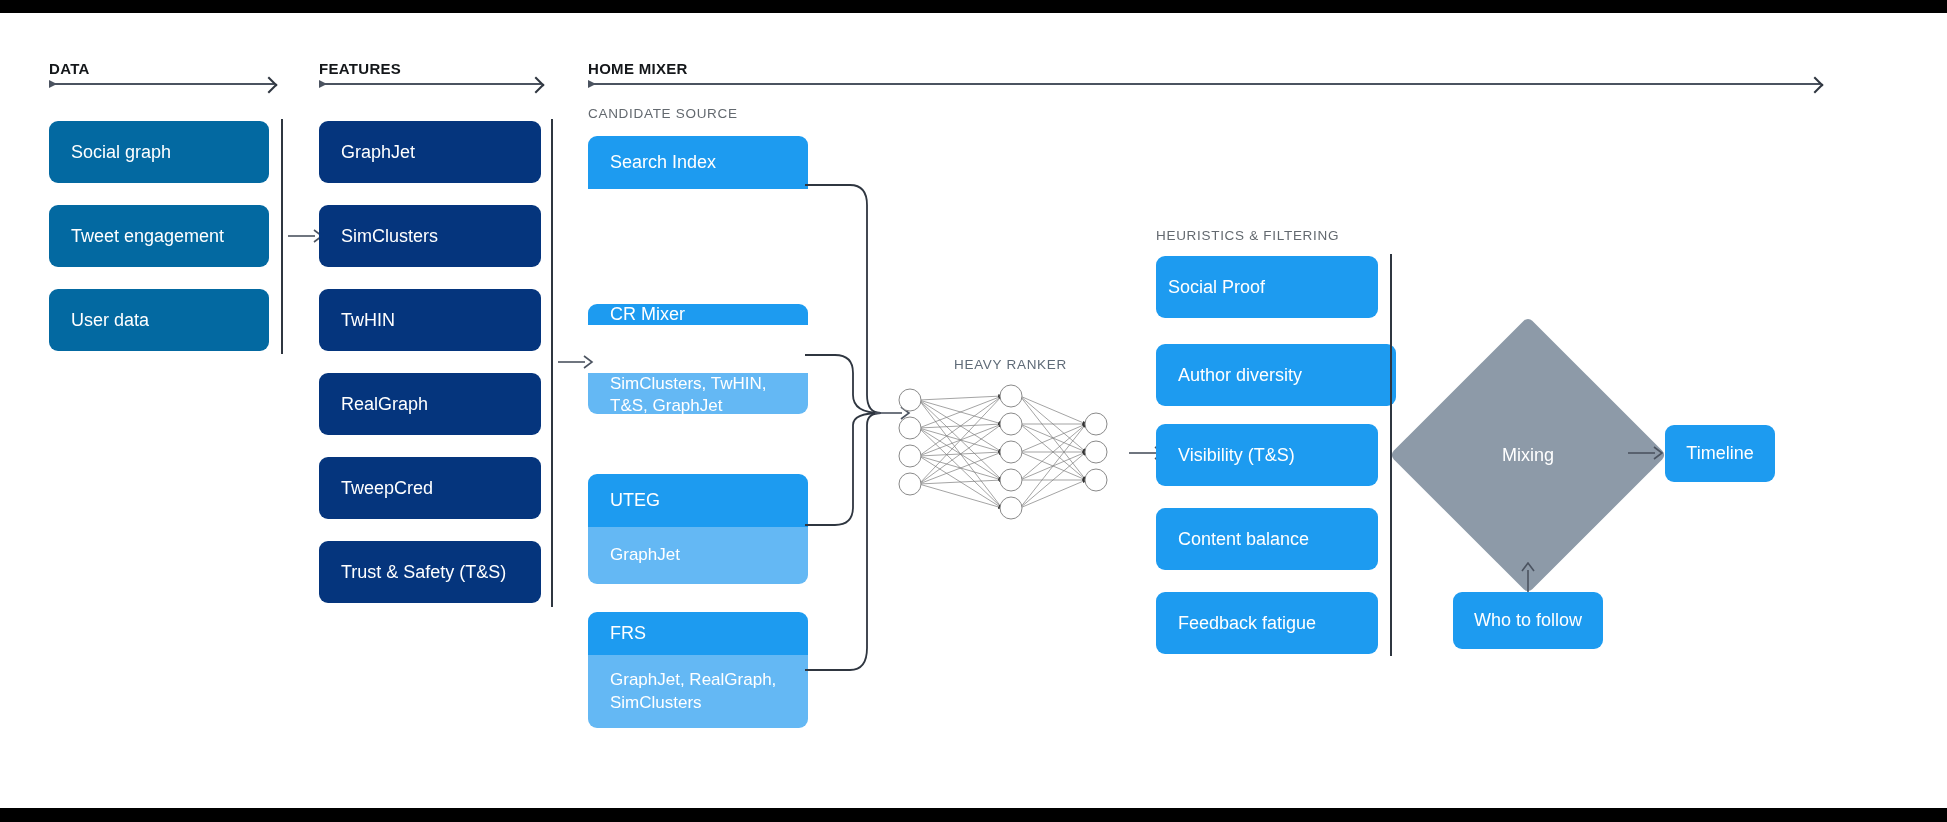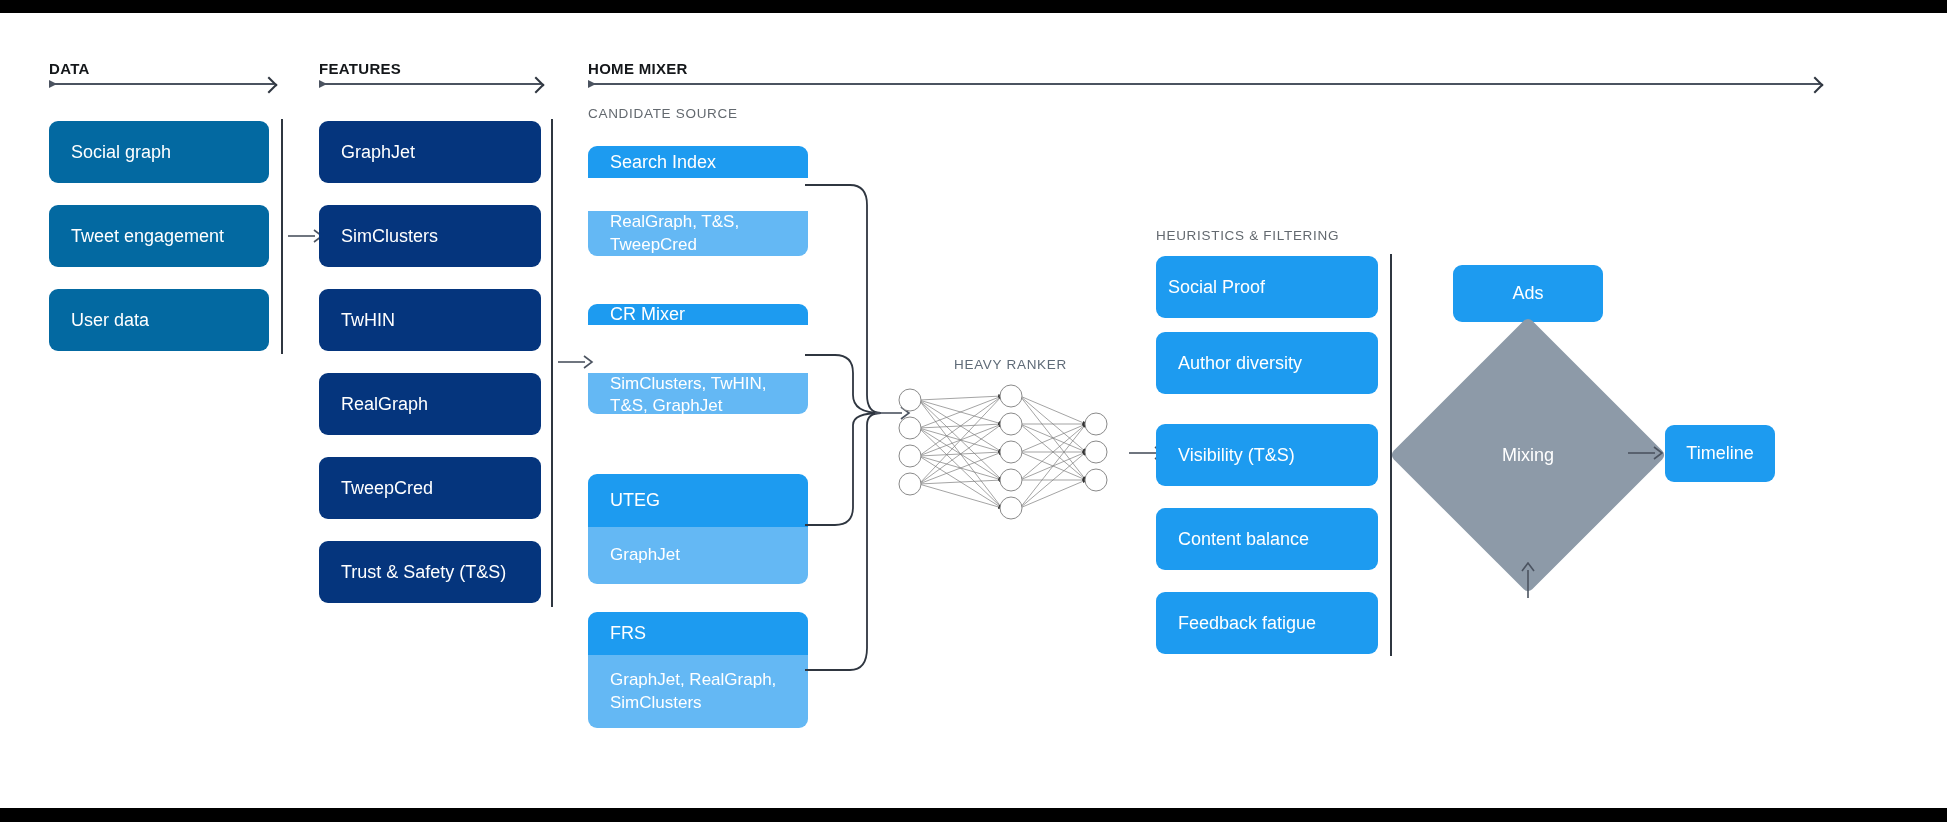--- a/index.html
+++ b/index.html
@@ -201,23 +201,22 @@
 
   <div class="abs vdiv" style="left:551px; top:119px; height:488px;"></div>
 
   <svg class="abs" style="left:558px; top:352px;" width="36" height="20">
     <line x1="0" y1="10" x2="27" y2="10" stroke="#4b5360" stroke-width="1.6"></line>
     <path d="M26 4 L34 10 L26 16" fill="none" stroke="#4b5360" stroke-width="1.6"></path>
   </svg>
 
   <div class="abs sub-title" style="left:588px; top:106px;">CANDIDATE SOURCE</div>
 
-  <div class="abs cs-card" style="left:588px; top:146px; width:220px; height:110px;gap:33px;">
+  <div class="abs cs-card" style="left:588px; top:136px; width:220px; height:126px;gap:33px;">
     <div class="cs-head" style="height:53px;">Search Index</div>
-    <div class="cs-body" style="height:57px;">RealGraph, T&amp;S, TweepCred</div>
   </div>
 
   <div class="abs cs-card" style="left:588px; top:304px; width:220px; height:110px;">
     <div class="cs-head" style="height:53px;">CR Mixer</div>
     <div class="cs-body" style="height:57px;margin-top:48px;">SimClusters, TwHIN, T&amp;S, GraphJet</div>
   </div>
 
   <div class="abs cs-card" style="left:588px; top:474px; width:220px; height:110px;">
     <div class="cs-head" style="height:53px;">UTEG</div>
     <div class="cs-body" style="height:57px;">GraphJet</div>
@@ -312,59 +311,59 @@
   <svg class="abs" style="left:1129px; top:443px;" width="36" height="20">
     <line x1="0" y1="10" x2="27" y2="10" stroke="#4b5360" stroke-width="1.6"></line>
     <path d="M26 4 L34 10 L26 16" fill="none" stroke="#4b5360" stroke-width="1.6"></path>
   </svg>
 
   <div class="abs sub-title" style="left:1156px; top:228px;">HEURISTICS &amp; FILTERING</div>
 
   <div class="abs box heur" style="left:1156px; top:256px; width:222px; height:62px;padding-left:12px;">
     <span>Social Proof</span>
   </div>
-  <div class="abs box heur" style="left:1156px; top:332px; width:222px; height:62px;">
+  <div class="abs box heur" style="left:1156px; top:344px; width:240px; height:62px;">
     <span>Author diversity</span>
   </div>
   <div class="abs box heur" style="left:1156px; top:424px; width:222px; height:62px;">
     <span>Visibility (T&amp;S)</span>
   </div>
   <div class="abs box heur" style="left:1156px; top:508px; width:222px; height:62px;">
     <span>Content balance</span>
   </div>
   <div class="abs box heur" style="left:1156px; top:592px; width:222px; height:62px;">
     <span>Feedback fatigue</span>
   </div>
 
   <div class="abs vdiv" style="left:1390px; top:254px; height:402px;"></div>
 
   <svg class="abs" style="left:1398px; top:443px;" width="36" height="20">
     <line x1="0" y1="10" x2="27" y2="10" stroke="#4b5360" stroke-width="1.6"></line>
     <path d="M26 4 L34 10 L26 16" fill="none" stroke="#4b5360" stroke-width="1.6"></path>
   </svg>
 
-  <div class="abs box out" style="left:1453px; top:265px; width:150px; height:57px;">
-    <span>Ads</span>
-  </div>
 
   <svg class="abs" style="left:1518px; top:322px;" width="20" height="36">
     <line x1="10" y1="0" x2="10" y2="28" stroke="#4b5360" stroke-width="1.6"></line>
     <path d="M4 27 L10 35 L16 27" fill="none" stroke="#4b5360" stroke-width="1.6"></path>
   </svg>
 
   <div class="abs diamond-wrap" style="left:1430px; top:357px;">
     <div class="diamond-shape"></div>
     <div class="diamond-label">Mixing</div>
   </div>
 
   <svg class="abs" style="left:1518px; top:562px;" width="20" height="36">
     <line x1="10" y1="36" x2="10" y2="8" stroke="#4b5360" stroke-width="1.6"></line>
     <path d="M4 9 L10 1 L16 9" fill="none" stroke="#4b5360" stroke-width="1.6"></path>
   </svg>
 
+  <div class="abs box out" style="left:1453px; top:592px; width:150px; height:57px;">
+    <span>Who to follow</span>
+  </div>
 
   <svg class="abs" style="left:1628px; top:443px;" width="36" height="20">
     <line x1="0" y1="10" x2="27" y2="10" stroke="#4b5360" stroke-width="1.6"></line>
     <path d="M26 4 L34 10 L26 16" fill="none" stroke="#4b5360" stroke-width="1.6"></path>
   </svg>
 
   <div class="abs box out" style="left:1665px; top:425px; width:110px; height:57px;">
     <span>Timeline</span>
   </div>
 

